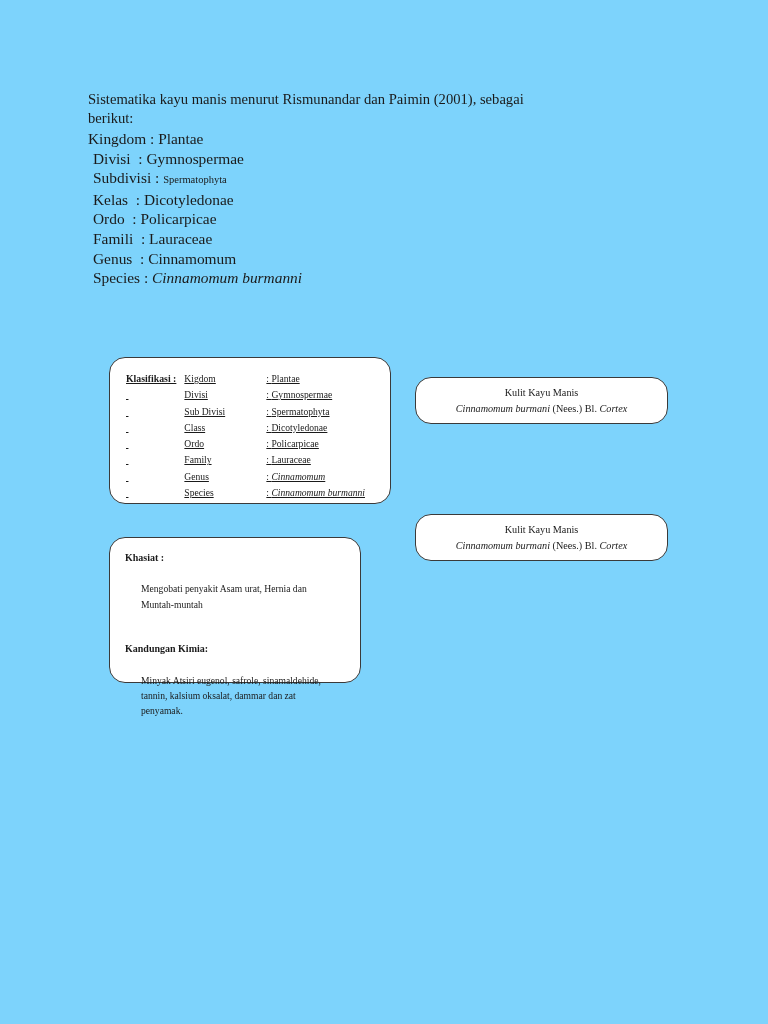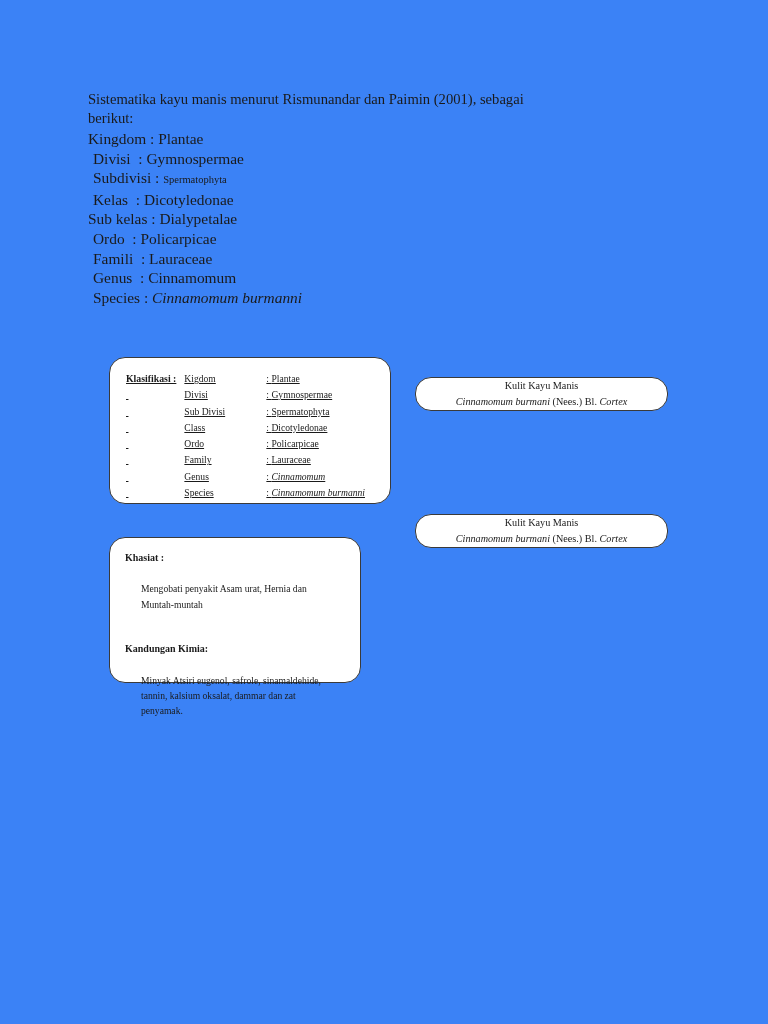--- a/index.html
+++ b/index.html
@@ -13,21 +13,21 @@
     height: 1024px;
     position: relative;
     font-family: "Liberation Serif", "DejaVu Serif", serif;
     color: #1a1a1a;
     overflow: hidden;
   }
 
   .page {
     position: absolute;
     inset: 0;
-    background: #3b82f6;
+    background: #7dd3fc;
   }
 
   
   .systematics {
     position: absolute;
     left: 88px;
     top: 90px;
     width: 560px;
   }
   .intro {
@@ -113,21 +113,21 @@
     font-size: 10px;
     margin-bottom: 1px;
   }
   .khas-body { margin: 16px; }
   .khas-gap { height: 13px; }
 
   
   .prod-box {
     left: 415px;
     width: 253px;
-    height: 34px;
+    height: 47px;
   }
   #product-box-1 { top: 377px; }
   #product-box-2 { top: 514px; }
   .prod-inner {
     position: absolute;
     inset: 0;
     display: flex;
     flex-direction: column;
     align-items: center;
     justify-content: center;
@@ -141,21 +141,20 @@
 
 <div class="page">
 
   <div class="systematics">
     <p class="intro">Sistematika kayu manis menurut Rismunandar dan Paimin (2001), sebagai berikut:</p>
     <div id="taxonomy-list">
         <div class="tax-line"><span>Kingdom </span><span>: </span><span>Plantae</span></div>
         <div class="tax-line indent"><span>Divisi  </span><span>: </span><span>Gymnospermae</span></div>
         <div class="tax-line indent"><span>Subdivisi </span><span>: </span><span class="tax-small">Spermatophyta</span></div>
         <div class="tax-line indent"><span>Kelas  </span><span>: </span><span>Dicotyledonae</span></div>
-        <div class="tax-line"><span>Sub kelas </span><span>: </span><span>Dialypetalae</span></div>
         <div class="tax-line indent"><span>Ordo  </span><span>: </span><span>Policarpicae</span></div>
         <div class="tax-line indent"><span>Famili  </span><span>: </span><span>Lauraceae</span></div>
         <div class="tax-line indent"><span>Genus  </span><span>: </span><span>Cinnamomum</span></div>
         <div class="tax-line indent"><span>Species </span><span>: </span><span class="tax-ital">Cinnamomum burmanni</span></div>
       </div>
   </div>
 
   <div class="rbox" id="klasifikasi-box">
     <div class="klas-inner">
       <table class="klas-table">

